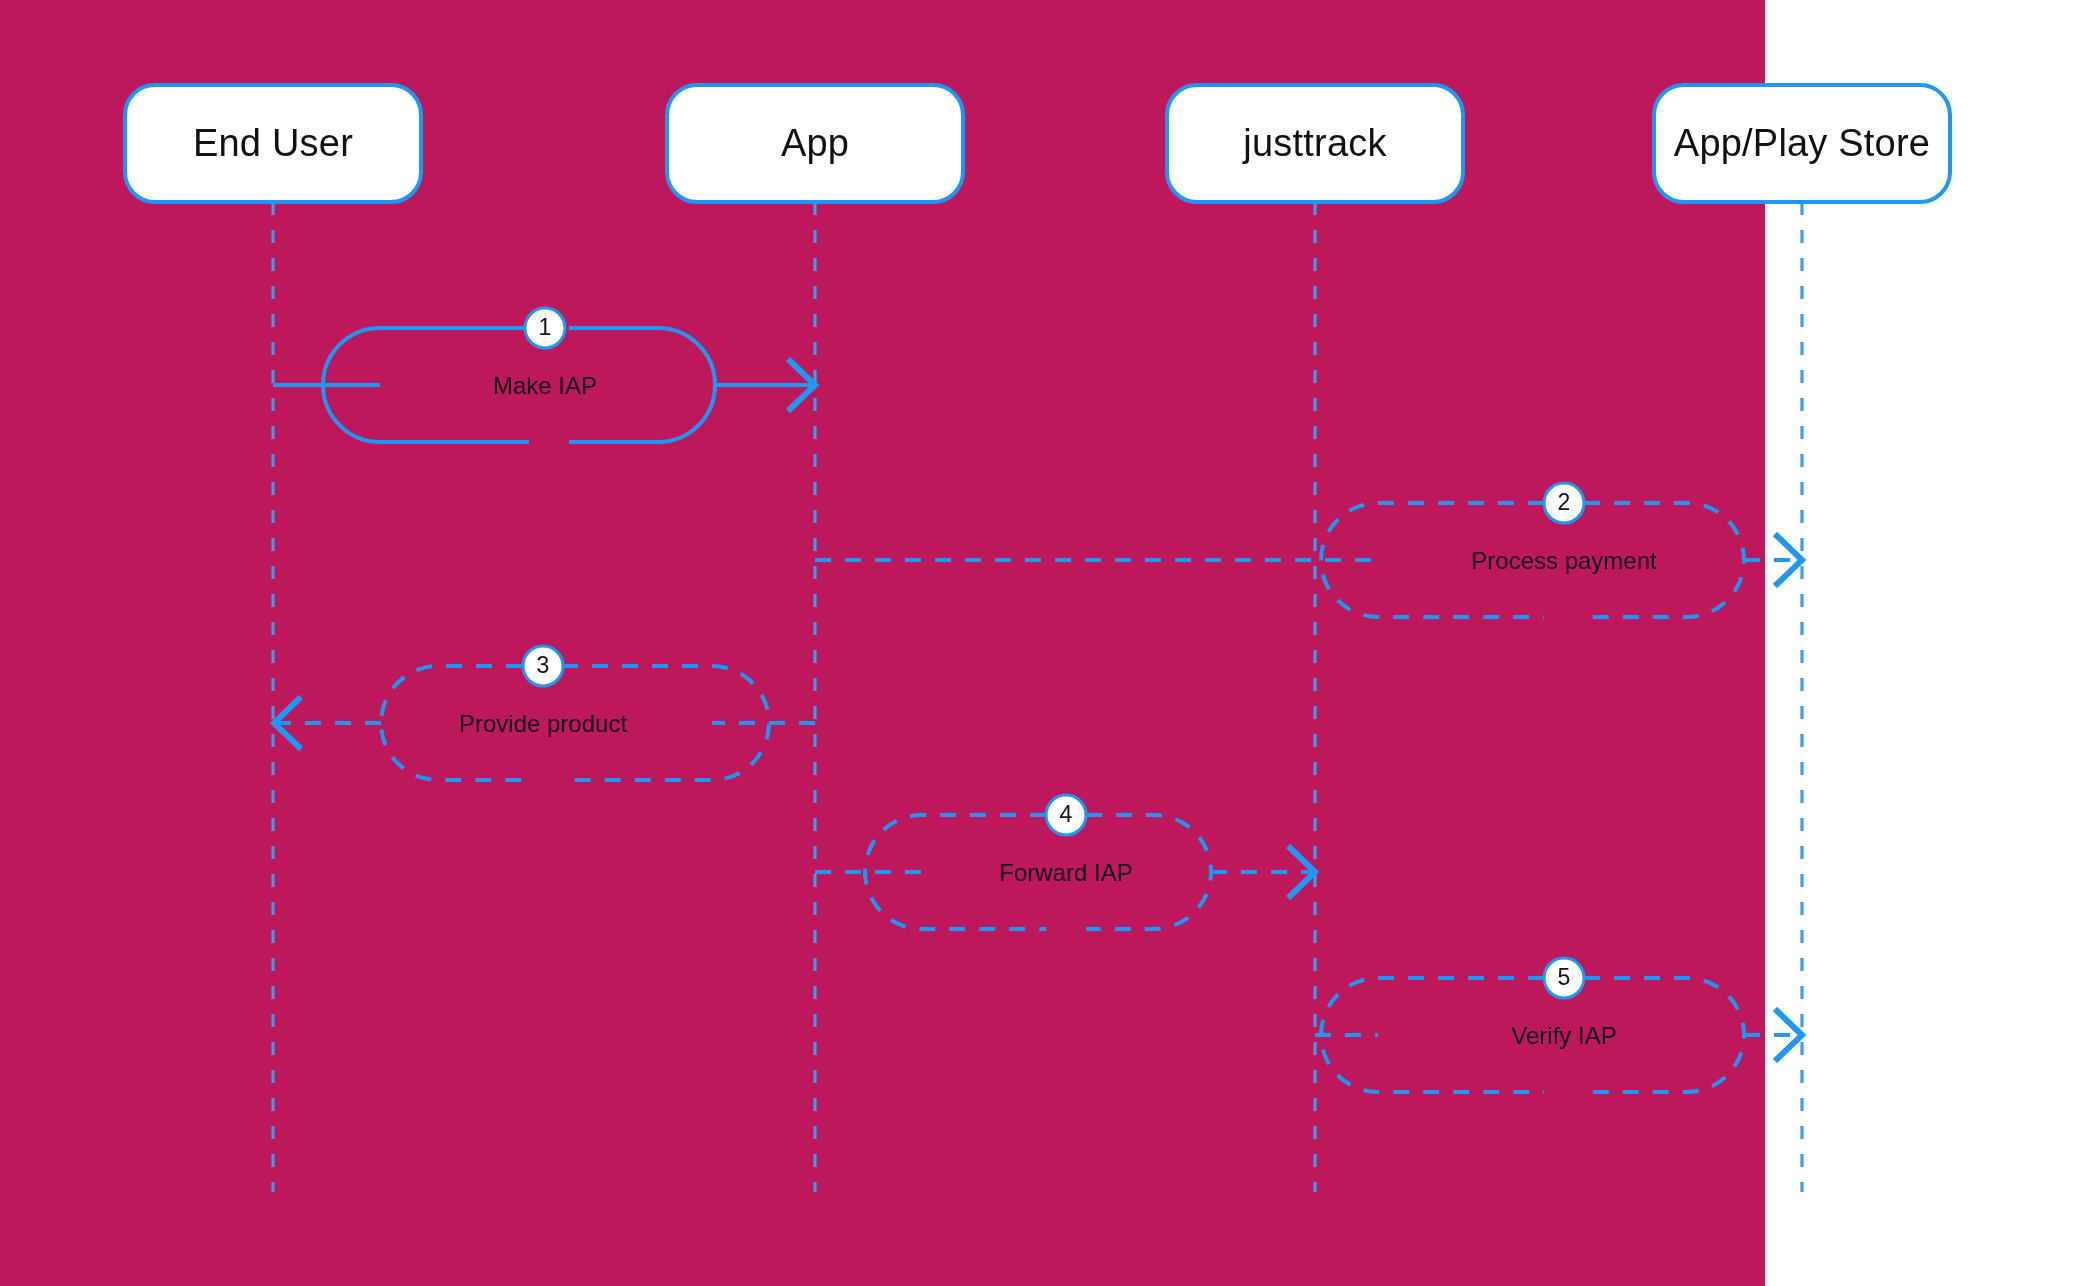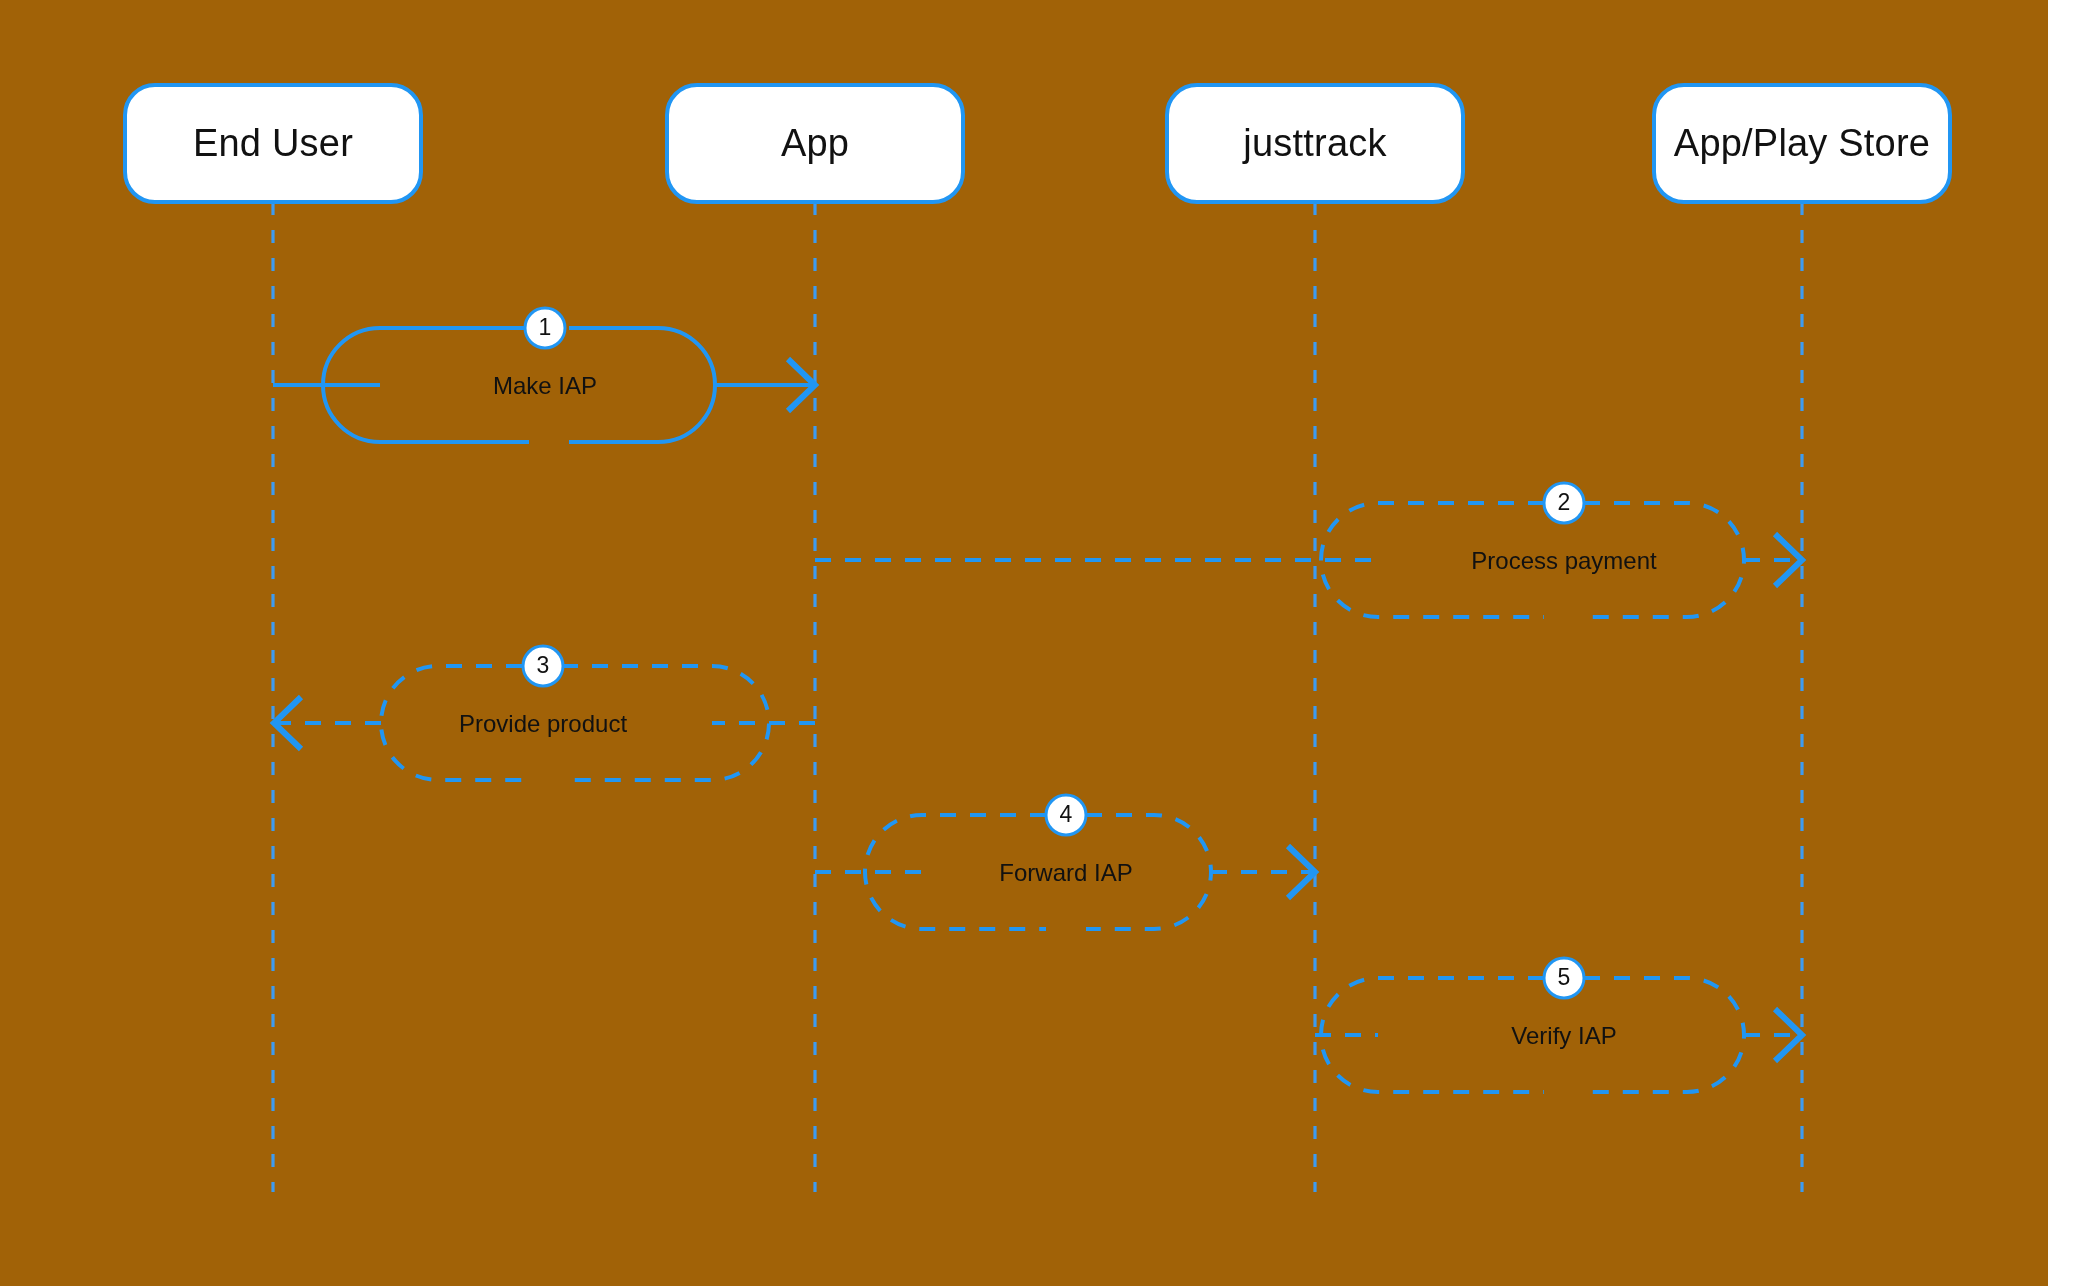--- a/index.html
+++ b/index.html
@@ -8,23 +8,23 @@
     background: #ffffff;
   }
   body {
     width: 2092px;
     height: 1286px;
     font-family: "Liberation Sans", sans-serif;
     overflow: hidden;
   }
   #diagram-root {
     position: relative;
-    width: 2048px;
+    width: 1765px;
     height: 1286px;
-    background: #a16207;
+    background: #be185d;
   }
   svg.canvas {
     position: absolute;
     left: 0;
     top: 0;
     width: 2092px;
     height: 1286px;
     display: block;
   }
   .actor-label {

